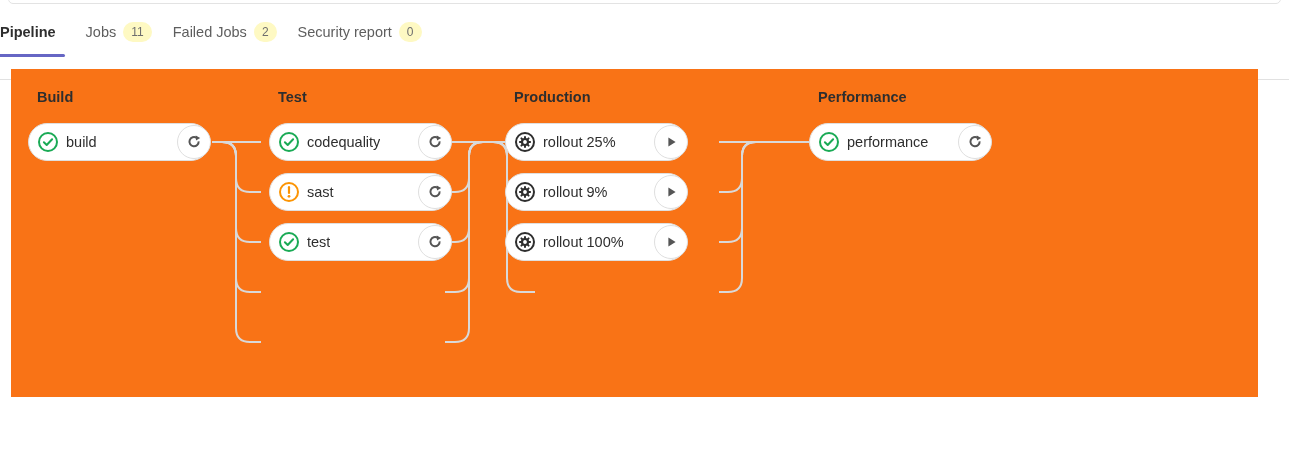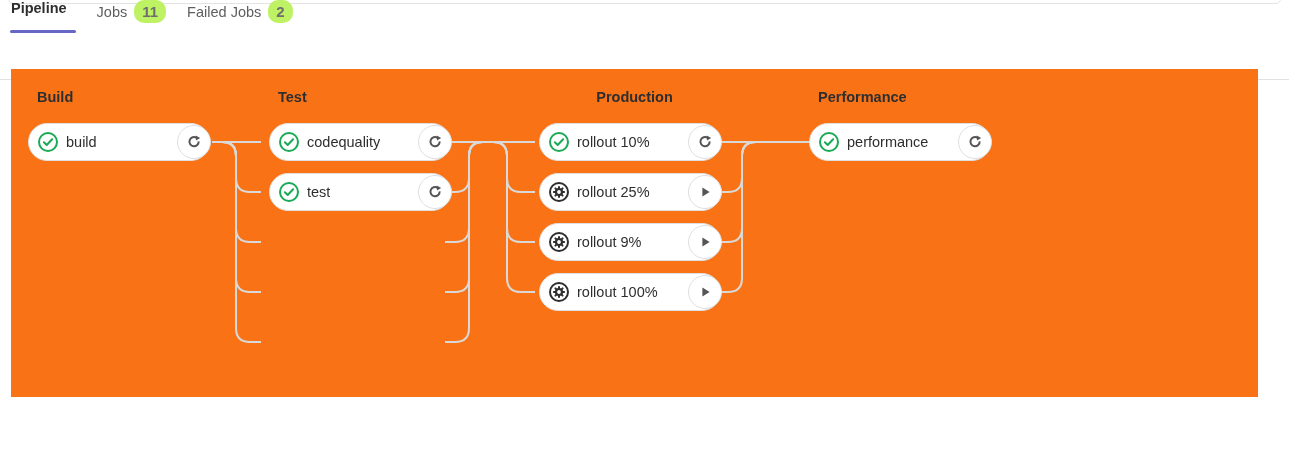--- a/index.html
+++ b/index.html
@@ -14,36 +14,36 @@
   
   .card-edge {
     position: absolute; top: -10px; left: 8px; width: 1271px; height: 12px;
     background: #fff; border: 1px solid #e3e3e3; border-radius: 5px;
   }
 
   
   .tab-bar {
     position: absolute; top: 0; left: 0; width: 100%; height: 80px;
     box-sizing: border-box; border-bottom: 1px solid #e1e1e1;
-    display: flex; align-items: flex-start; padding-left: 11px;
+    display: flex; align-items: center; 
   }
   .tab {
     display: flex; align-items: center;
     padding-bottom: 15px; margin-right: 21px;
     font-size: 14.5px; color: #5e5e5e; cursor: pointer; position: relative;
     white-space: nowrap;
   }
   .tab.active { font-weight: bold; color: #2e2e2e; padding-right: 9px; }
   .tab.active::after {
     content: ""; position: absolute; left: -1px; right: 0; bottom: -2px;
     height: 3px; background: #6666c4; border-radius: 2px;
   }
   .badge {
-    margin-left: 7px; background: #bef264; color: #6e6e6e;
-    font-size: 15px; font-weight: bold; line-height: 1;
+    margin-left: 7px; background: #fef9c3; color: #6e6e6e;
+    font-size: 12px; font-weight: normal; line-height: 1;
     padding: 4px 8px; border-radius: 10px;
   }
 
   
   .graph {
     position: absolute; top: 69px; left: 11px;
     width: 1247px; height: 328px; background: #f97316;
   }
   .connectors { position: absolute; top: 0; left: 0; }
   .stage { position: absolute; top: 20px; }
@@ -77,20 +77,24 @@
   <div class="tab active">
     <span>Pipeline</span>
   </div>
   <div class="tab">
     <span>Jobs</span>
     <span class="badge">11</span>
   </div>
   <div class="tab">
     <span>Failed Jobs</span>
     <span class="badge">2</span>
+  </div>
+  <div class="tab">
+    <span>Security report</span>
+    <span class="badge">0</span>
   </div>
 </nav>
 
 <div class="graph">
   <svg class="connectors" width="1247" height="328">
     <g fill="none" stroke="#d9d9d9" stroke-width="2">
 
       <path d="M201,73 H250"></path>
       <path d="M201,73 H211 Q225,73 225,87 V109 Q225,123 239,123 H250"></path>
       <path d="M201,73 H211 Q225,73 225,87 V159 Q225,173 239,173 H250"></path>
@@ -144,50 +148,51 @@
     <button class="action-btn">
             <svg width="16" height="16" viewBox="0 0 16 16">
     <path d="M10.6,3.9 A4.6,4.6 0 1 0 12.6,7.3" fill="none" stroke="#555" stroke-width="2"></path>
     <polygon points="9.7,1.4 14.2,3.9 10,6.6" fill="#555"></polygon>
   </svg>
           </button>
   </div>
         <div class="job">
     <span class="status-icon">
             <svg width="22" height="22" viewBox="0 0 22 22">
+    <circle cx="11" cy="11" r="9" fill="#fff" stroke="#fc9403" stroke-width="2"></circle>
+    <path d="M11,6.2 L11,12" fill="none" stroke="#fc9403" stroke-width="2.2" stroke-linecap="round"></path>
+    <circle cx="11" cy="15.3" r="1.4" fill="#fc9403"></circle>
+  </svg>
+          </span>
+    <span class="job-label">sast</span>
+    <button class="action-btn">
+            <svg width="16" height="16" viewBox="0 0 16 16">
+    <path d="M10.6,3.9 A4.6,4.6 0 1 0 12.6,7.3" fill="none" stroke="#555" stroke-width="2"></path>
+    <polygon points="9.7,1.4 14.2,3.9 10,6.6" fill="#555"></polygon>
+  </svg>
+          </button>
+  </div>
+        <div class="job">
+    <span class="status-icon">
+            <svg width="22" height="22" viewBox="0 0 22 22">
     <circle cx="11" cy="11" r="9" fill="#fff" stroke="#1aaa55" stroke-width="2"></circle>
     <path d="M6.9,11.3 L9.7,14 L15.1,8.3" fill="none" stroke="#1aaa55" stroke-width="2" stroke-linecap="round" stroke-linejoin="round"></path>
   </svg>
           </span>
     <span class="job-label">test</span>
     <button class="action-btn">
             <svg width="16" height="16" viewBox="0 0 16 16">
     <path d="M10.6,3.9 A4.6,4.6 0 1 0 12.6,7.3" fill="none" stroke="#555" stroke-width="2"></path>
     <polygon points="9.7,1.4 14.2,3.9 10,6.6" fill="#555"></polygon>
   </svg>
           </button>
   </div>
       </div>
-      <div class="stage" style="left: 528px; text-align: center;">
+      <div class="stage" style="left: 494px;">
         <div class="stage-title">Production</div>
-        <div class="job">
-    <span class="status-icon">
-            <svg width="22" height="22" viewBox="0 0 22 22">
-    <circle cx="11" cy="11" r="9" fill="#fff" stroke="#1aaa55" stroke-width="2"></circle>
-    <path d="M6.9,11.3 L9.7,14 L15.1,8.3" fill="none" stroke="#1aaa55" stroke-width="2" stroke-linecap="round" stroke-linejoin="round"></path>
-  </svg>
-          </span>
-    <span class="job-label">rollout 10%</span>
-    <button class="action-btn">
-            <svg width="16" height="16" viewBox="0 0 16 16">
-    <path d="M10.6,3.9 A4.6,4.6 0 1 0 12.6,7.3" fill="none" stroke="#555" stroke-width="2"></path>
-    <polygon points="9.7,1.4 14.2,3.9 10,6.6" fill="#555"></polygon>
-  </svg>
-          </button>
-  </div>
         <div class="job">
     <span class="status-icon">
             <svg width="22" height="22" viewBox="0 0 22 22">
     <circle cx="11" cy="11" r="9" fill="#fff" stroke="#2e2e2e" stroke-width="2"></circle>
     <g stroke="#2e2e2e" stroke-width="2" stroke-linecap="round">
       <path d="M14.4,11 L16.1,11"></path>
       <path d="M13.4,13.4 L14.6,14.6"></path>
       <path d="M11,14.4 L11,16.1"></path>
       <path d="M8.6,13.4 L7.4,14.6"></path>
       <path d="M7.6,11 L5.9,11"></path>

